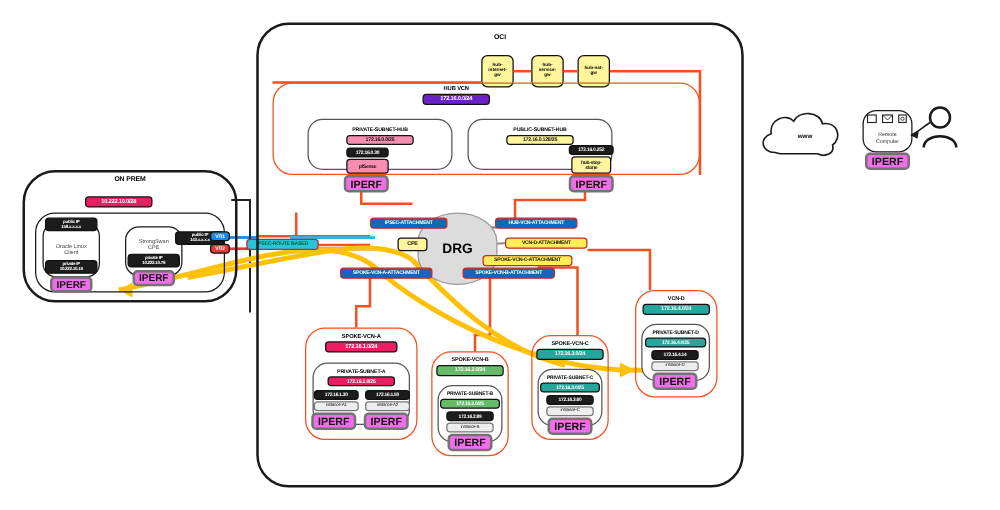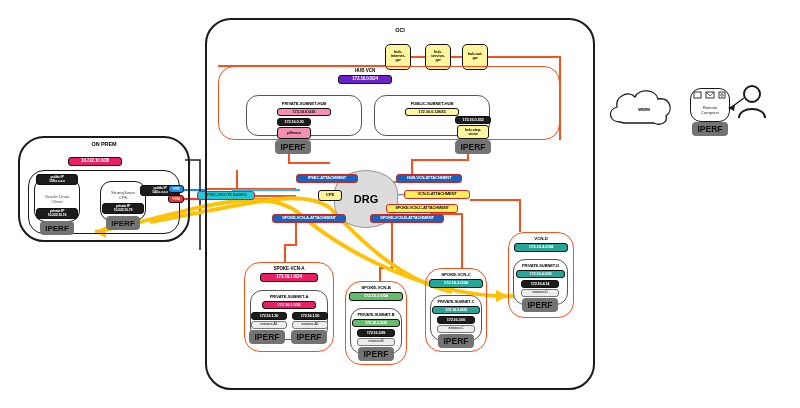--- a/index.html
+++ b/index.html
@@ -26,21 +26,21 @@
   .chip-magenta{background:#e91e63;color:#fff;}
   .chip-green {background:#66bb6a;color:#fff;}
   .chip-teal  {background:#26a69a;color:#fff;}
   .chip-grey  {background:#ededed;color:#111;border:1px solid #777;font-weight:normal;}
   .chip-blue  {background:#1e88e5;color:#fff;}
   .chip-red   {background:#e53935;color:#fff;}
   .chip-cyan  {background:#26c6da;color:#063;border:1px solid #c62828;}
   .chip-attach{background:#1565c0;color:#fff;border:1px solid #c62828;}
   .chip-attach-y{background:#ffee58;color:#111;border:1px solid #c62828;}
 
-  .iperf{background:#ef6fe8;color:#111;border:7px solid #737373;border-radius:4px;
+  .iperf{background:#ef6fe8;color:#111;border:2px solid #737373;border-radius:4px;
          font-weight:bold;display:flex;align-items:center;justify-content:center;}
 
   .gw{background:#fff59d;border:1.4px solid #111;border-radius:5px;
       font-weight:bold;line-height:1.0;display:flex;align-items:center;
       justify-content:center;text-align:center;}
 
   .ttl{font-weight:bold;text-align:center;letter-spacing:-0.1px;}
 
   .drg{background:#dcdcdc;border:1.5px solid #9a9a9a;border-radius:50%/40%;}
   .drg-lbl{font-weight:bold;font-size:11px;}

